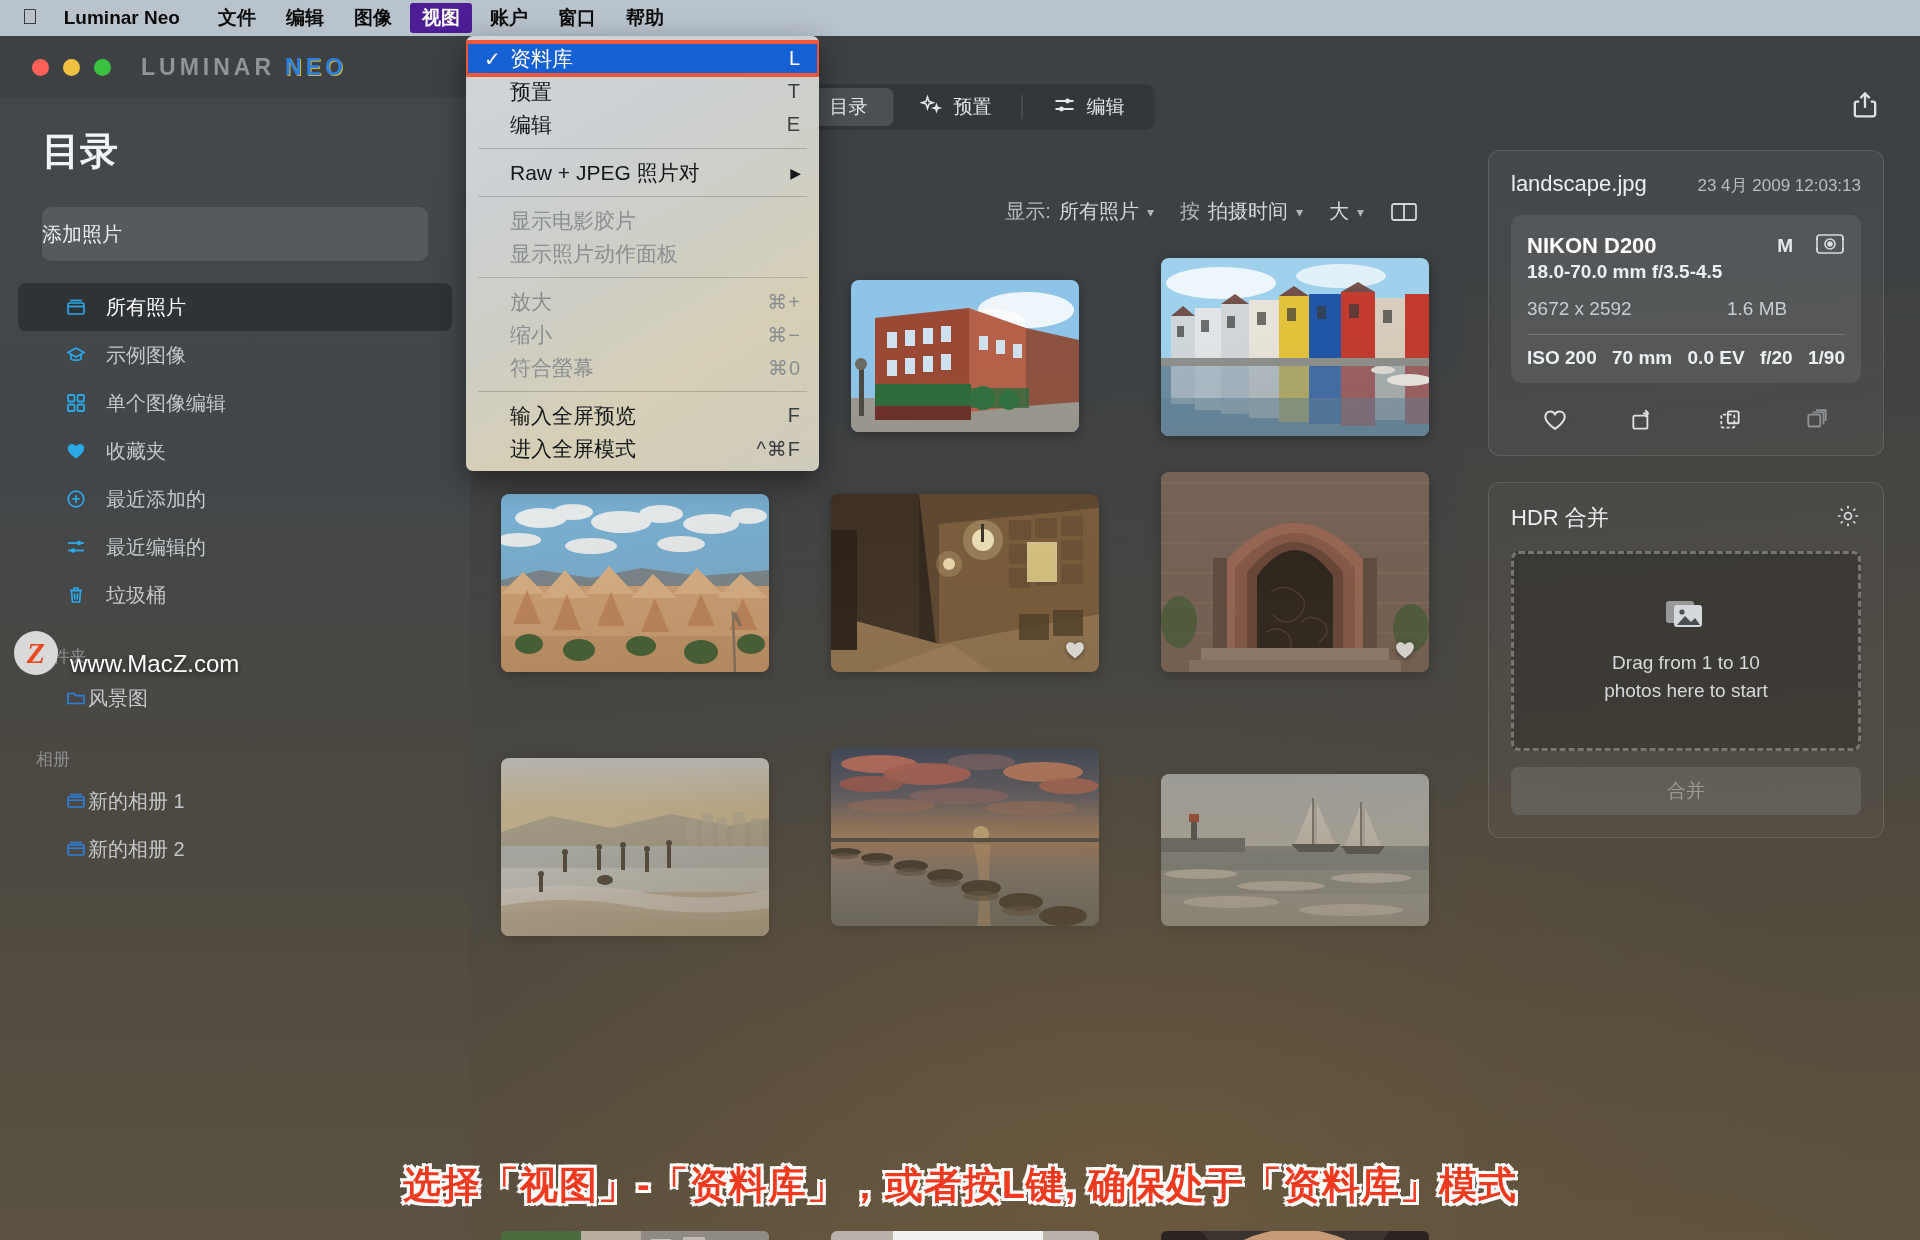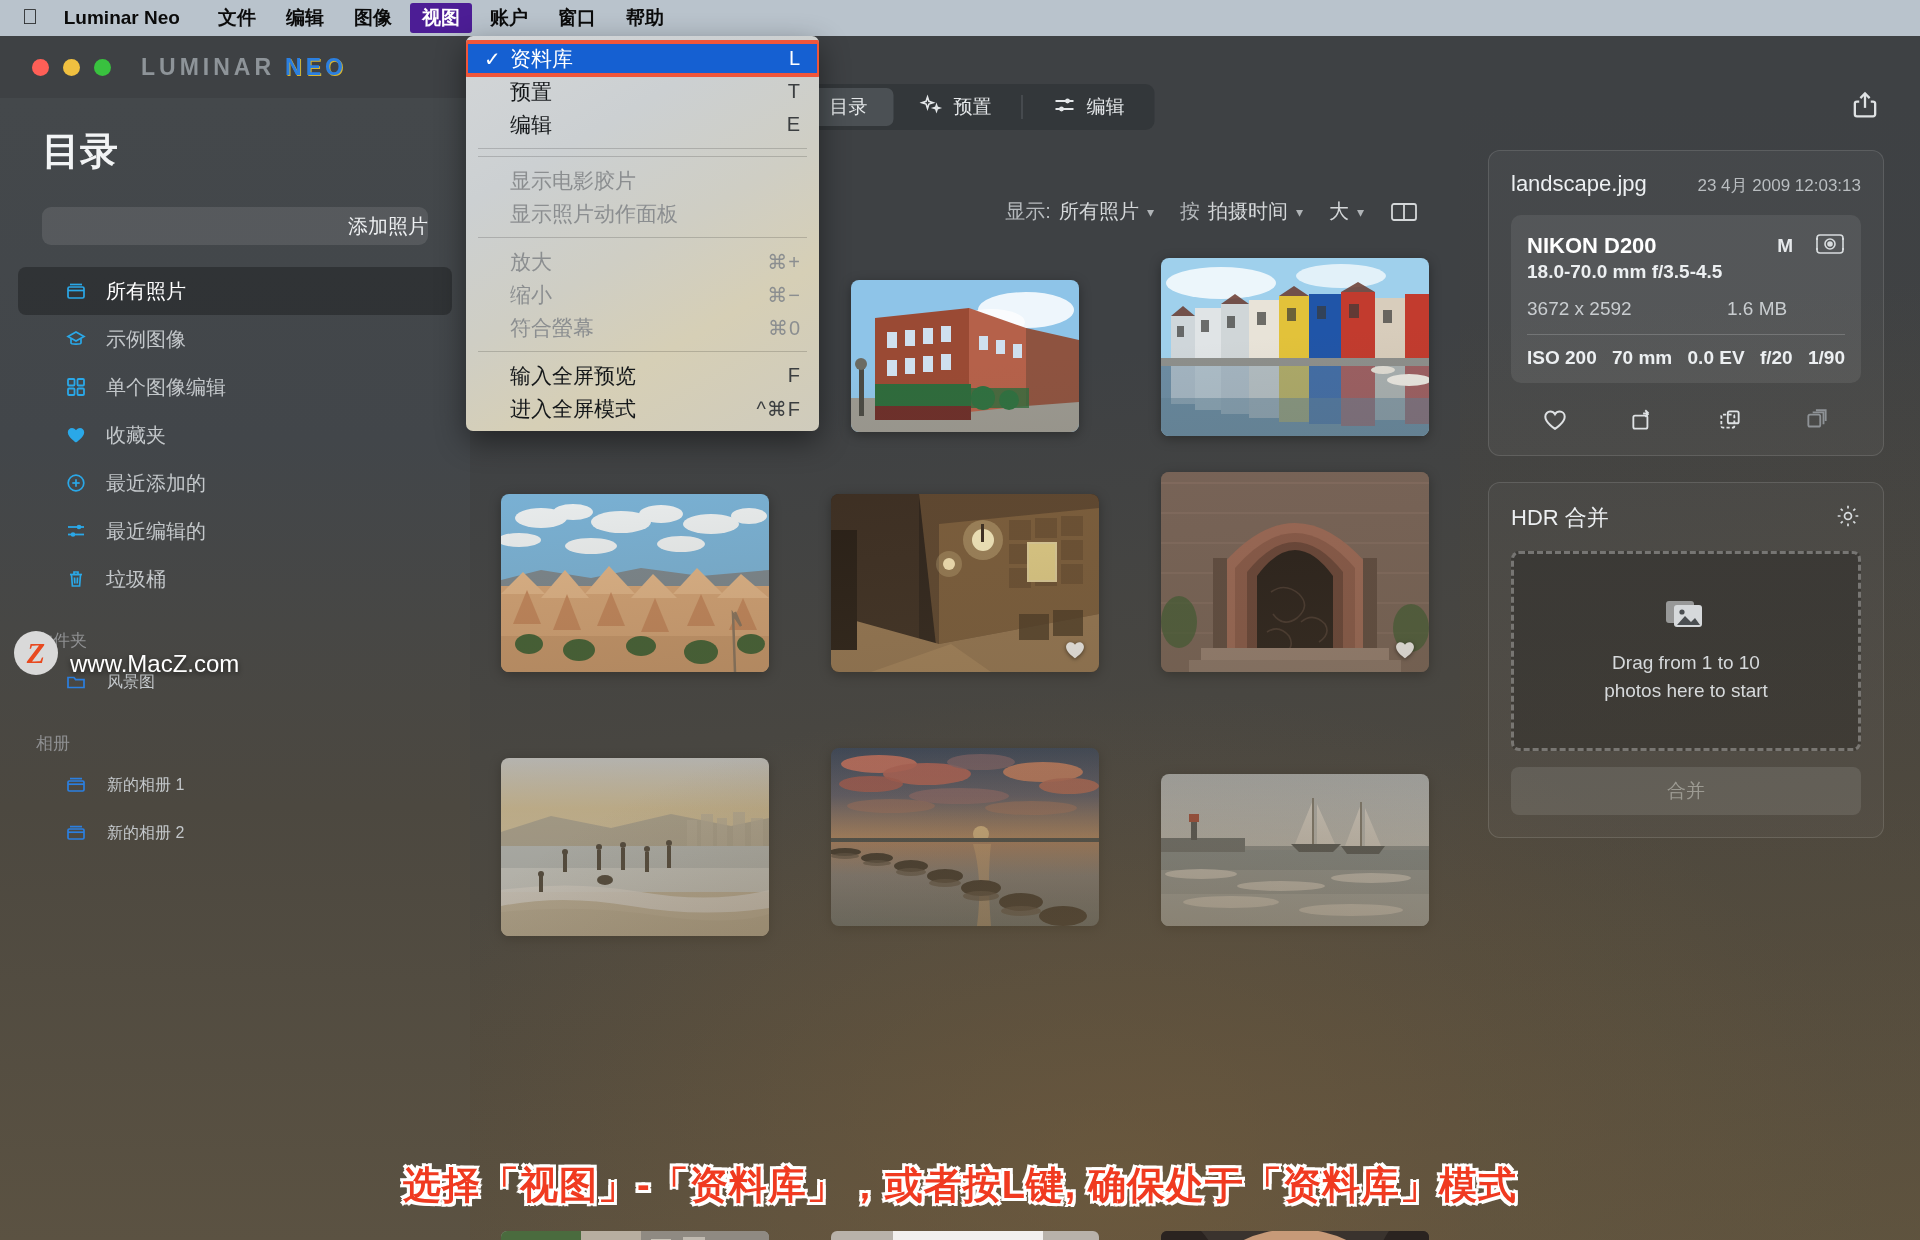--- a/index.html
+++ b/index.html
@@ -91,42 +91,42 @@
   
   .sidebar {
     position: absolute; top: 62px; left: 0; width: 470px; height: 1142px;
     z-index: 5;
     background: linear-gradient(180deg, #44484b 0%, #42464a 30%, #4c4840 62%, #5b5242 100%);
   }
   .side-title {
     margin: 28px 0 0 42px; font-size: 38px; color: #f2f4f5; font-weight: 600;
   }
   .addbtn {
-    margin: 30px 42px 0 42px; height: 38px; border-radius: 9px;
+    margin: 30px 42px 0 42px; height: 54px; border-radius: 9px;
     background: rgba(255,255,255,0.10);
-    display: flex; align-items: center; justify-content: flex-end;
+    display: flex; align-items: center; justify-content: flex-start;
     color: #eef0f2; font-size: 20px;
   }
   .navlist { margin-top: 22px; }
   .navitem {
     display: flex; align-items: center; gap: 18px;
     height: 48px; margin: 0 18px; padding-left: 46px; border-radius: 8px;
     color: #c3c7ca; font-size: 20px;
   }
   .navitem.sel { background: rgba(0,0,0,0.28); color: #ffffff; }
   .navitem .ic { width: 24px; height: 24px; display: flex; align-items: center; justify-content: center; color: #2aa8e8; flex: 0 0 24px; }
   .navitem.sel .ic { color: #2aa8e8; }
 
   .sec-head {
     margin: 26px 0 6px 36px; font-size: 17px; color: #8f9092;
   }
   .folderitem {
-    display: flex; align-items: center; gap: 19px;
+    display: flex; align-items: center; gap: 0;
     height: 48px; margin: 0 18px; padding-left: 46px; border-radius: 8px;
-    color: #c3c7ca; font-size: 16px; text-align: center;
+    color: #c3c7ca; font-size: 20px; text-align: center;
   }
   .folderitem .ic { width: 24px; height: 24px; color: #2b7fe0; display:flex; align-items:center; justify-content:center; flex:0 0 24px; }
 
   
   .watermark {
     position: absolute; left: 14px; top: 592px;
     display: flex; align-items: center; gap: 12px; z-index: 8;
   }
   .wm-badge {
     width: 44px; height: 44px; border-radius: 50%;
@@ -1000,20 +1000,25 @@
       <span class="key">T</span>
     </div>
     <div class="mrow">
       <span class="chk"></span>
       <span class="txt">编辑</span>
       <span class="key">E</span>
     </div>
 
     <div class="msep"></div>
 
+    <div class="mrow">
+      <span class="chk"></span>
+      <span class="txt">Raw + JPEG 照片对</span>
+      <span class="arrow">▶</span>
+    </div>
 
     <div class="msep"></div>
 
     <div class="mrow dim">
       <span class="chk"></span>
       <span class="txt">显示电影胶片</span>
       <span class="key"></span>
     </div>
     <div class="mrow dim">
       <span class="chk"></span>

